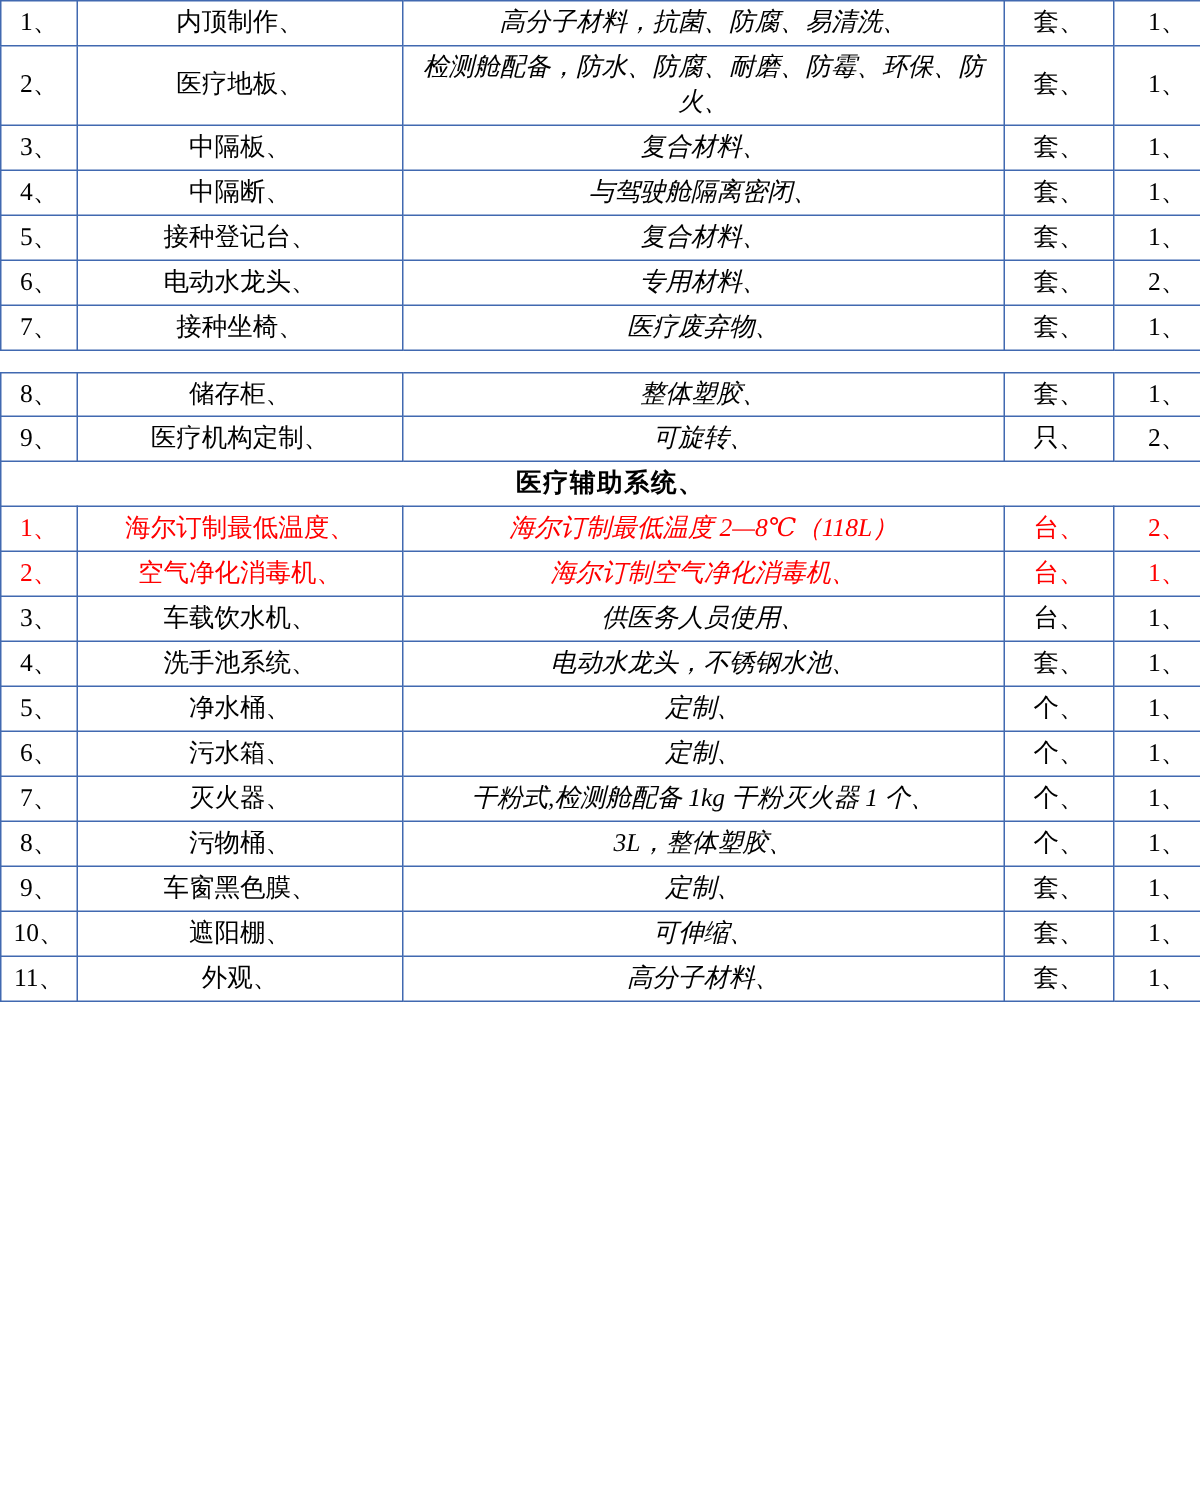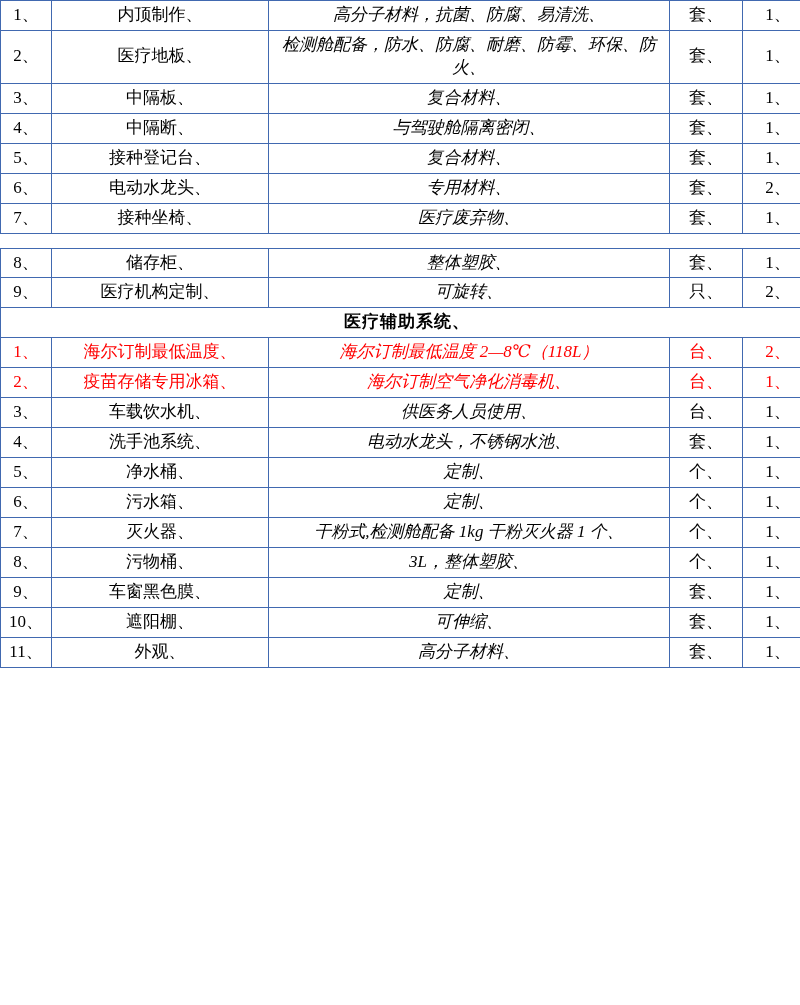--- a/index.html
+++ b/index.html
@@ -137,21 +137,21 @@
       </tr>
       <tr class="red">
         <td class="col-no">1、</td>
         <td class="col-name">海尔订制最低温度、</td>
         <td class="col-desc">海尔订制最低温度 2—8℃（118L）</td>
         <td class="col-unit">台、</td>
         <td class="col-qty">2、</td>
       </tr>
       <tr class="red">
         <td class="col-no">2、</td>
-        <td class="col-name">疫苗存储专用冰箱、</td>
+        <td class="col-name">空气净化消毒机、</td>
         <td class="col-desc">海尔订制空气净化消毒机、</td>
         <td class="col-unit">台、</td>
         <td class="col-qty">1、</td>
       </tr>
       <tr>
         <td class="col-no">3、</td>
         <td class="col-name">车载饮水机、</td>
         <td class="col-desc">供医务人员使用、</td>
         <td class="col-unit">台、</td>
         <td class="col-qty">1、</td>

